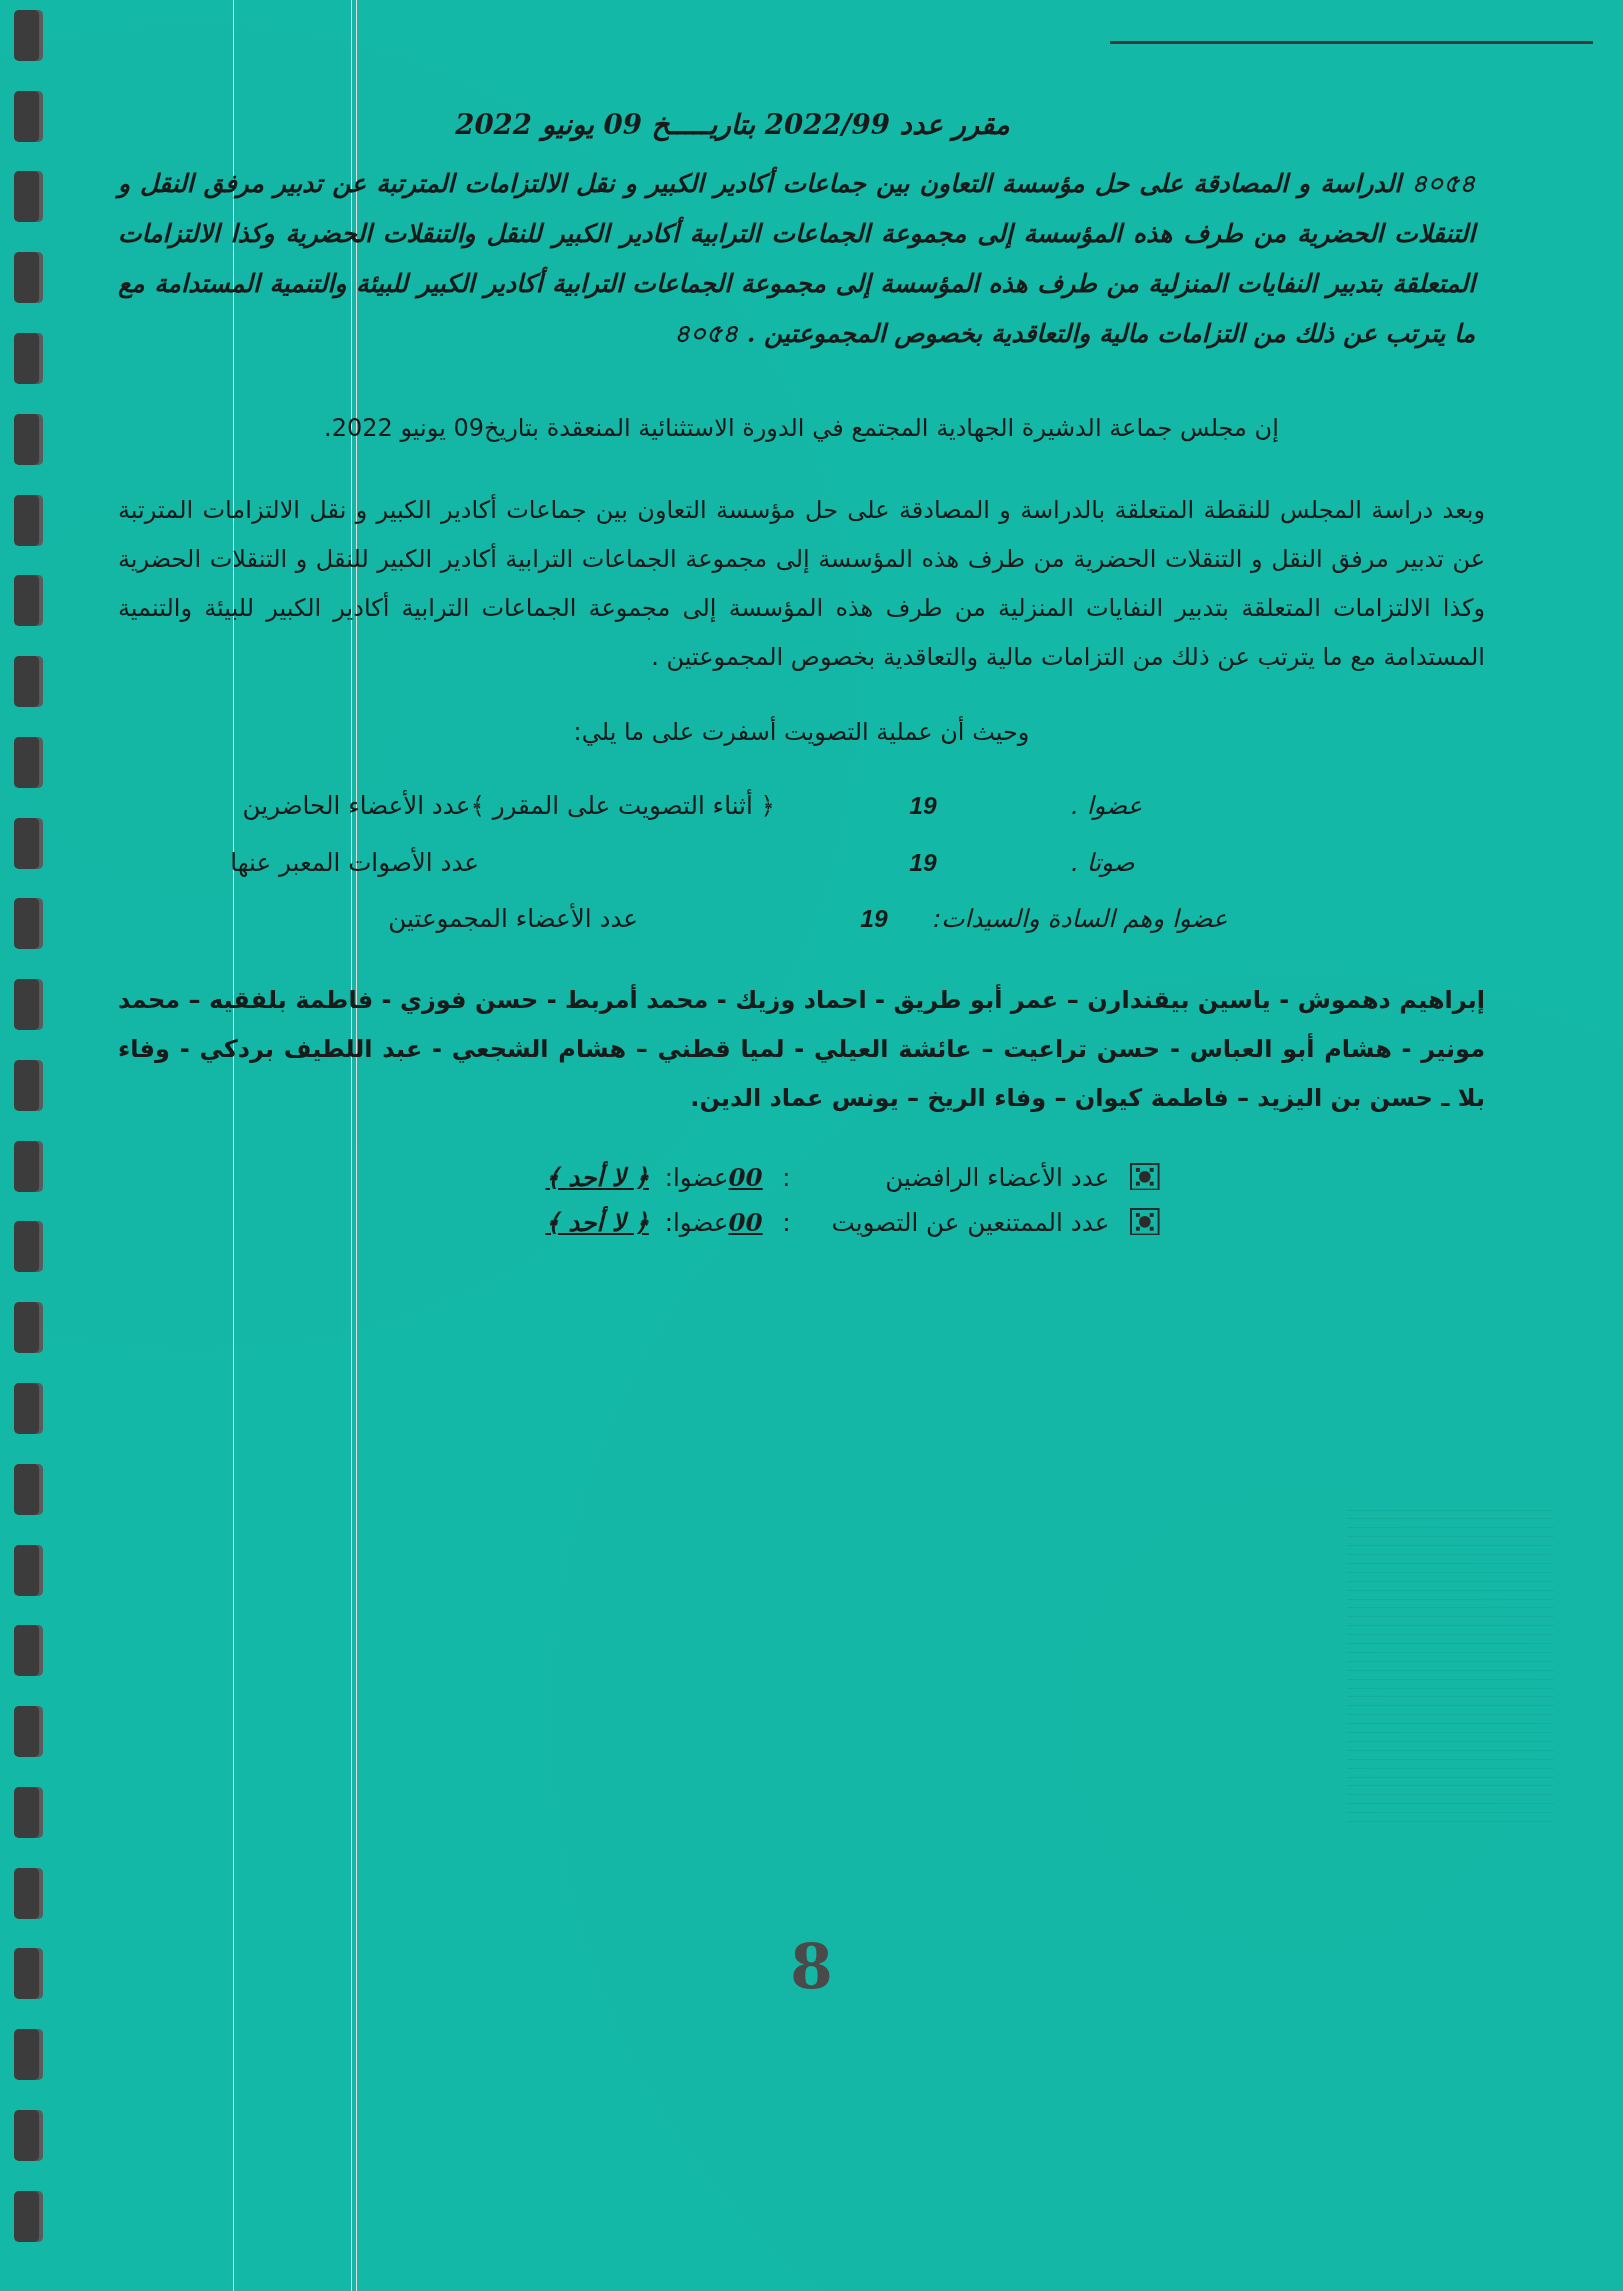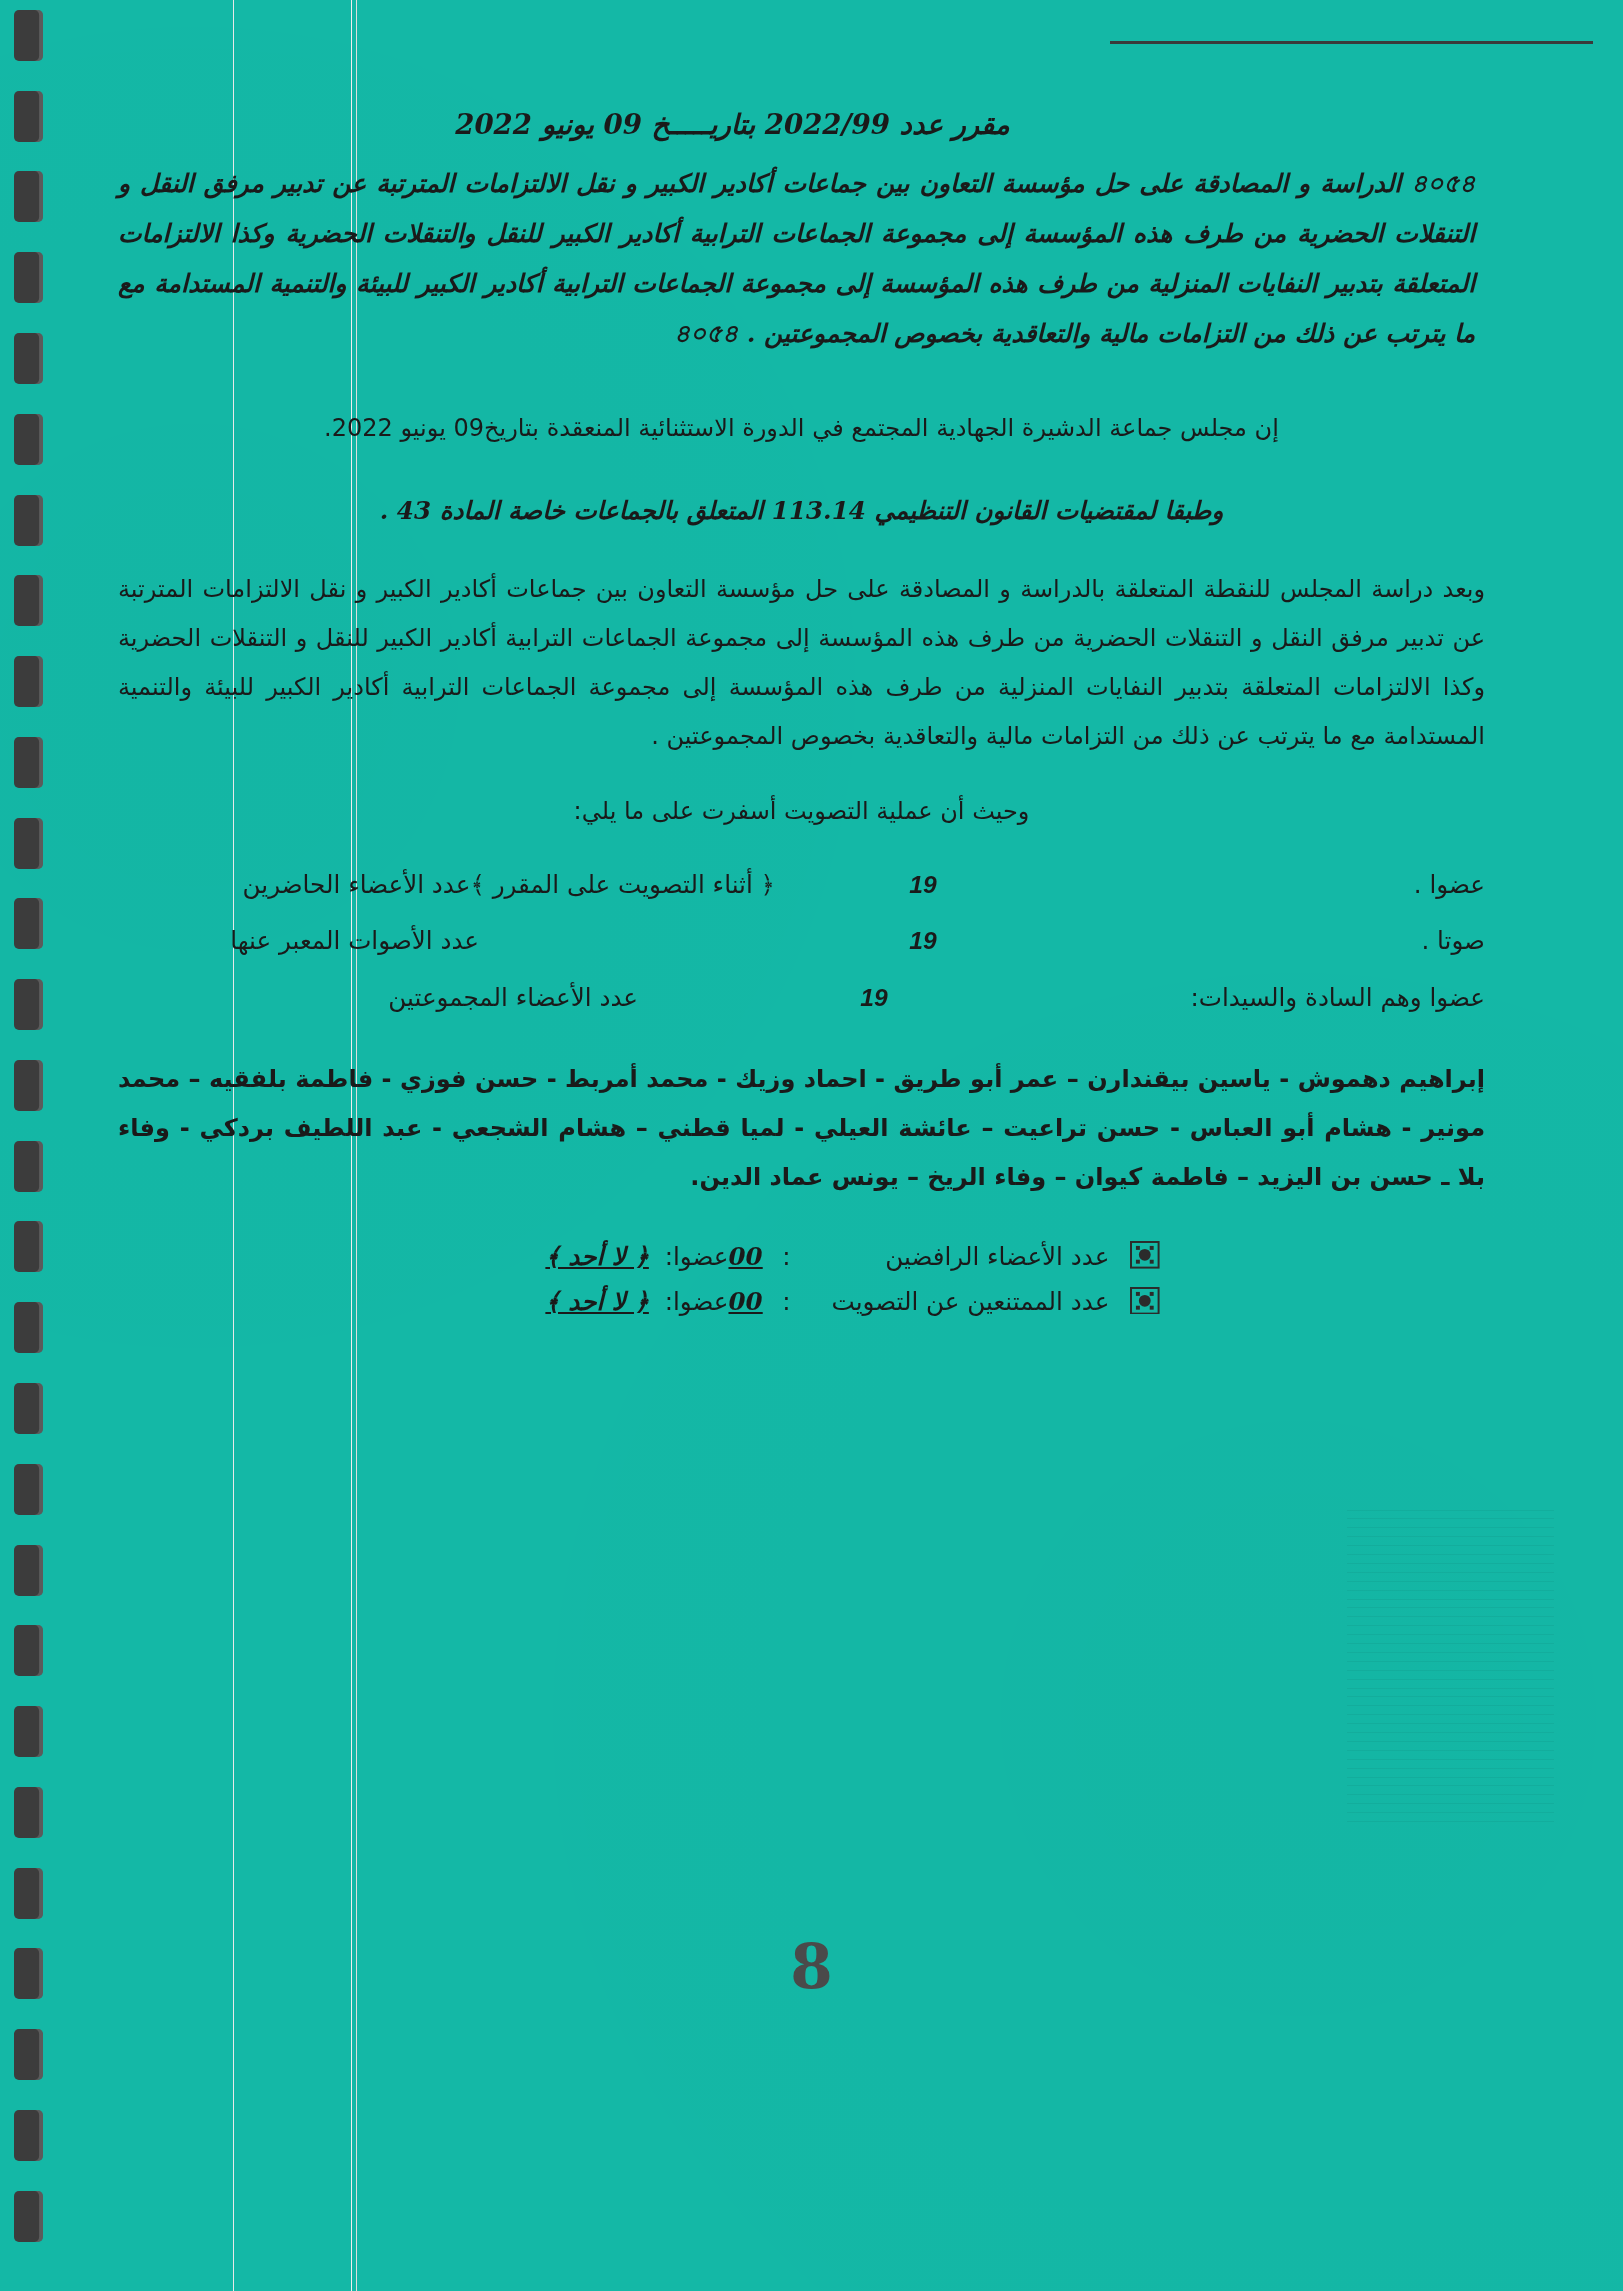--- a/index.html
+++ b/index.html
@@ -117,21 +117,21 @@
 
   .vote-line {
     display: flex;
     flex-direction: row;
     align-items: baseline;
     justify-content: flex-start;
     font-size: 24.6px;
     line-height: 1.9;
     margin-bottom: 9.9px;
   }
-  .vote-label { width: 414px; text-align: right; }
+  .vote-label { width: 414px; text-align: left; font-style: italic; }
   .vote-mid { width: 296px; text-align: center; font-family:Liberation Sans, sans-serif; font-style: italic; font-weight:bold;}
   .vote-extra { text-align: left; }
 
   .voters {
     font-size: 24px;
     line-height: 2.05;
     text-align: justify;
     margin-top: 33px;
     margin-bottom: 39px;
     font-weight: 600;
@@ -247,21 +247,20 @@
     <div class="doc-ref">مقرر عدد 2022/99 بتاريـــــخ 09 يونيو 2022</div>
 
     <div class="title-block">
       <span class="orn">৪০৫৪</span>
       <span>الدراسة و المصادقة على حل مؤسسة التعاون بين جماعات أكادير الكبير و نقل الالتزامات المترتبة عن تدبير مرفق النقل و التنقلات الحضرية من طرف هذه المؤسسة إلى مجموعة الجماعات الترابية أكادير الكبير للنقل والتنقلات الحضرية وكذا الالتزامات المتعلقة بتدبير النفايات المنزلية من طرف هذه المؤسسة إلى مجموعة الجماعات الترابية أكادير الكبير للبيئة والتنمية المستدامة مع ما يترتب عن ذلك من التزامات مالية والتعاقدية بخصوص المجموعتين .</span>
       <span class="orn">৪০৫৪</span>
     </div>
 
     <div class="para lead-1">إن مجلس جماعة الدشيرة الجهادية المجتمع في الدورة الاستثنائية  المنعقدة بتاريخ09 يونيو 2022.</div>
 
-    <div class="para-italic">وطبقا لمقتضيات القانون التنظيمي 113.14 المتعلق بالجماعات خاصة المادة 43 .</div>
 
     <div class="para">وبعد دراسة المجلس للنقطة المتعلقة بالدراسة و المصادقة على حل مؤسسة التعاون بين جماعات أكادير الكبير و نقل الالتزامات المترتبة عن تدبير مرفق النقل و التنقلات الحضرية من طرف هذه المؤسسة إلى مجموعة الجماعات الترابية أكادير الكبير للنقل و التنقلات الحضرية وكذا الالتزامات المتعلقة بتدبير النفايات المنزلية من طرف هذه المؤسسة إلى مجموعة الجماعات الترابية أكادير الكبير للبيئة والتنمية المستدامة مع ما يترتب عن ذلك من التزامات مالية والتعاقدية بخصوص المجموعتين .</div>
 
     <div class="para para-center">وحيث أن عملية التصويت أسفرت على ما يلي:</div>
 
     <div class="vote-line">
       <div class="vote-label">عضوا .</div>
       <div class="vote-mid">19</div>
       <div class="vote-extra">﴿ أثناء التصويت على المقرر ﴾</div>
       <div class="vote-extra">عدد الأعضاء الحاضرين</div>

